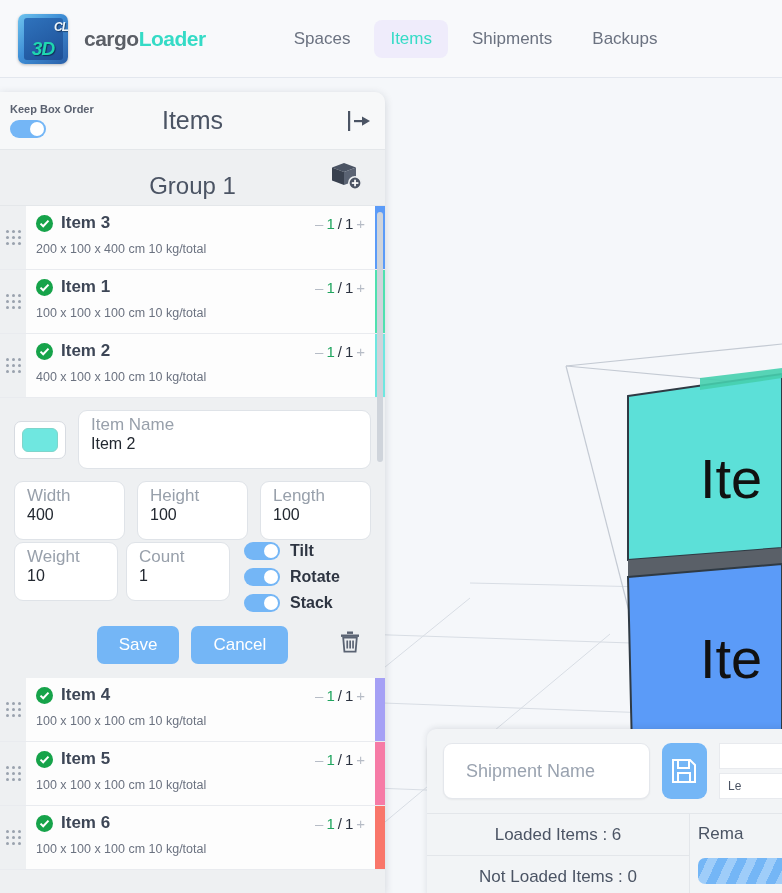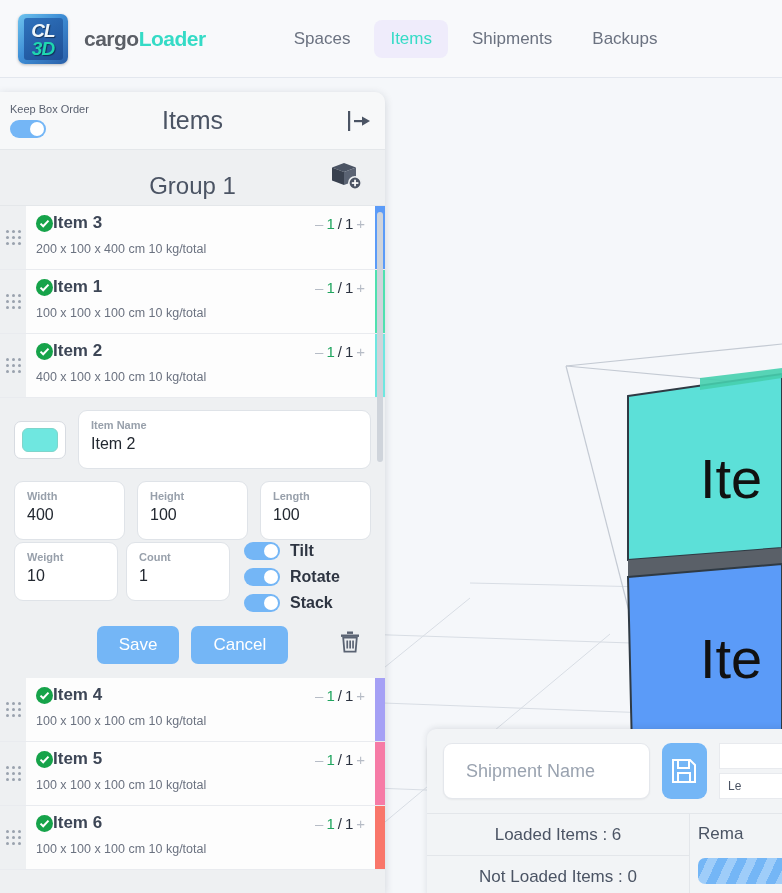--- a/index.html
+++ b/index.html
@@ -31,21 +31,21 @@
     position: absolute; left: 6px; top: 4px; right: 5px; bottom: 4px;
     background: linear-gradient(150deg,#2f73bd 0%,#1d4f96 100%);
     border-radius: 3px;
   }
   .logo-box .lt {
     position: absolute; width: 100%; text-align: center;
     font-weight: bold; font-style: italic;
     letter-spacing: -1px; line-height: 1;
     text-shadow: 1px 1px 1px rgba(0,0,0,.45);
   }
-  .logo-box .lt1 { top: 7px; font-size: 19px; color: #eef6fb; }
+  .logo-box .lt1 { top: 7px; font-size: 12px; color: #eef6fb; text-align: right; }
   .logo-box .lt2 { top: 25px; font-size: 19px; color: #1fd6b0; }
 
   .brand {
     margin-left: 16px; font-size: 21px; font-weight: bold;
     letter-spacing: -0.5px; white-space: nowrap;
   }
   .brand .b1 { color: #5b5f66; }
   .brand .b2 { color: #35dbc6; }
 
   .nav { display: flex; align-items: center; margin-left: 72px; gap: 8px; }
@@ -71,21 +71,21 @@
     border-radius: 0 10px 0 0;
     box-shadow: 0 2px 9px rgba(30,40,60,.17);
     overflow: hidden; z-index: 30;
   }
   .panel-head {
     position: relative; height: 58px; background: #f7f8f9;
     border-bottom: 1px solid #e4e7ea;
     display: flex; align-items: center;
   }
   .keep-order { margin-left: 10px; width: 96px; }
-  .keep-order .ko-label { font-size: 11px; color: #5a6170; white-space: nowrap; }
+  .keep-order .ko-label { font-size: 11px; color: #5a6170; white-space: nowrap; font-weight: bold; }
   .toggle {
     width: 36px; height: 18px; border-radius: 10px; background: #74b6f6;
     position: relative; margin-top: 5px; cursor: pointer;
   }
   .toggle .knob {
     position: absolute; top: 2px; right: 2px;
     width: 14px; height: 14px; border-radius: 50%; background: #fff;
   }
   .panel-title {
     position: absolute; left: 0; right: 0; text-align: center;
@@ -117,21 +117,21 @@
     border-bottom: 1px solid #e9ebef;
     display: flex; align-items: stretch;
   }
   .drag-handle {
     width: 26px; display: flex; align-items: center; justify-content: center;
     background: #eef0f2; cursor: grab;
   }
   .dots { display: grid; grid-template-columns: repeat(3,3px); gap: 3px; }
   .dots i { width: 3px; height: 3px; background: #9aa2ae; border-radius: 50%; display: block; }
   .item-main { flex: 1; padding: 7px 8px 0 10px; position: relative; }
-  .item-name-line { display: flex; align-items: center; }
+  .item-name-line { display: flex; align-items: center; gap: 8px; }
   .check {
     width: 17px; height: 17px; border-radius: 50%; background: #16a34a;
     display: flex; align-items: center; justify-content: center; flex: none;
   }
   .check svg { display: block; }
   .item-name { font-size: 17px; font-weight: bold; color: #3d4656; }
   .item-dims { font-size: 12.5px; color: #6b7280; margin-top: 9px; }
   .counter {
     position: absolute; right: 10px; top: 9px;
     font-size: 15px; color: #2b3240; white-space: nowrap;
@@ -149,21 +149,21 @@
   .swatch-wrap {
     width: 52px; height: 38px; background: #fff; border: 1px solid #d7dbe1;
     border-radius: 7px; display: flex; align-items: center; justify-content: center;
     cursor: pointer;
   }
   .swatch { width: 36px; height: 24px; border-radius: 6px; border: 1px solid #7fd5cb; }
   .field {
     background: #fff; border: 1px solid #dfe3e8; border-radius: 9px;
     padding: 6px 12px 7px 12px; position: relative;
   }
-  .field .flabel { font-size: 11px; color: #98a0ab; line-height: 16px; font-weight: bold; }
+  .field .flabel { font-size: 17px; color: #98a0ab; line-height: 16px; }
   .field .fvalue { font-size: 16px; color: #222830; line-height: 21px; }
   .name-field { flex: 1; height: 59px; }
   .form-row2 { display: flex; gap: 12px; margin-top: 12px; }
   .form-row2 .field { flex: 1; height: 59px; }
   .form-row3 { display: flex; gap: 8px; margin-top: 2px; align-items: flex-start; }
   .form-row3 .field { width: 104px; height: 59px; }
   .switches { margin-left: 6px; display: flex; flex-direction: column; gap: 8px; }
   .sw-row { display: flex; align-items: center; gap: 10px; }
   .sw-label { font-size: 16px; font-weight: bold; color: #2e3542; }
   .btn-row {

